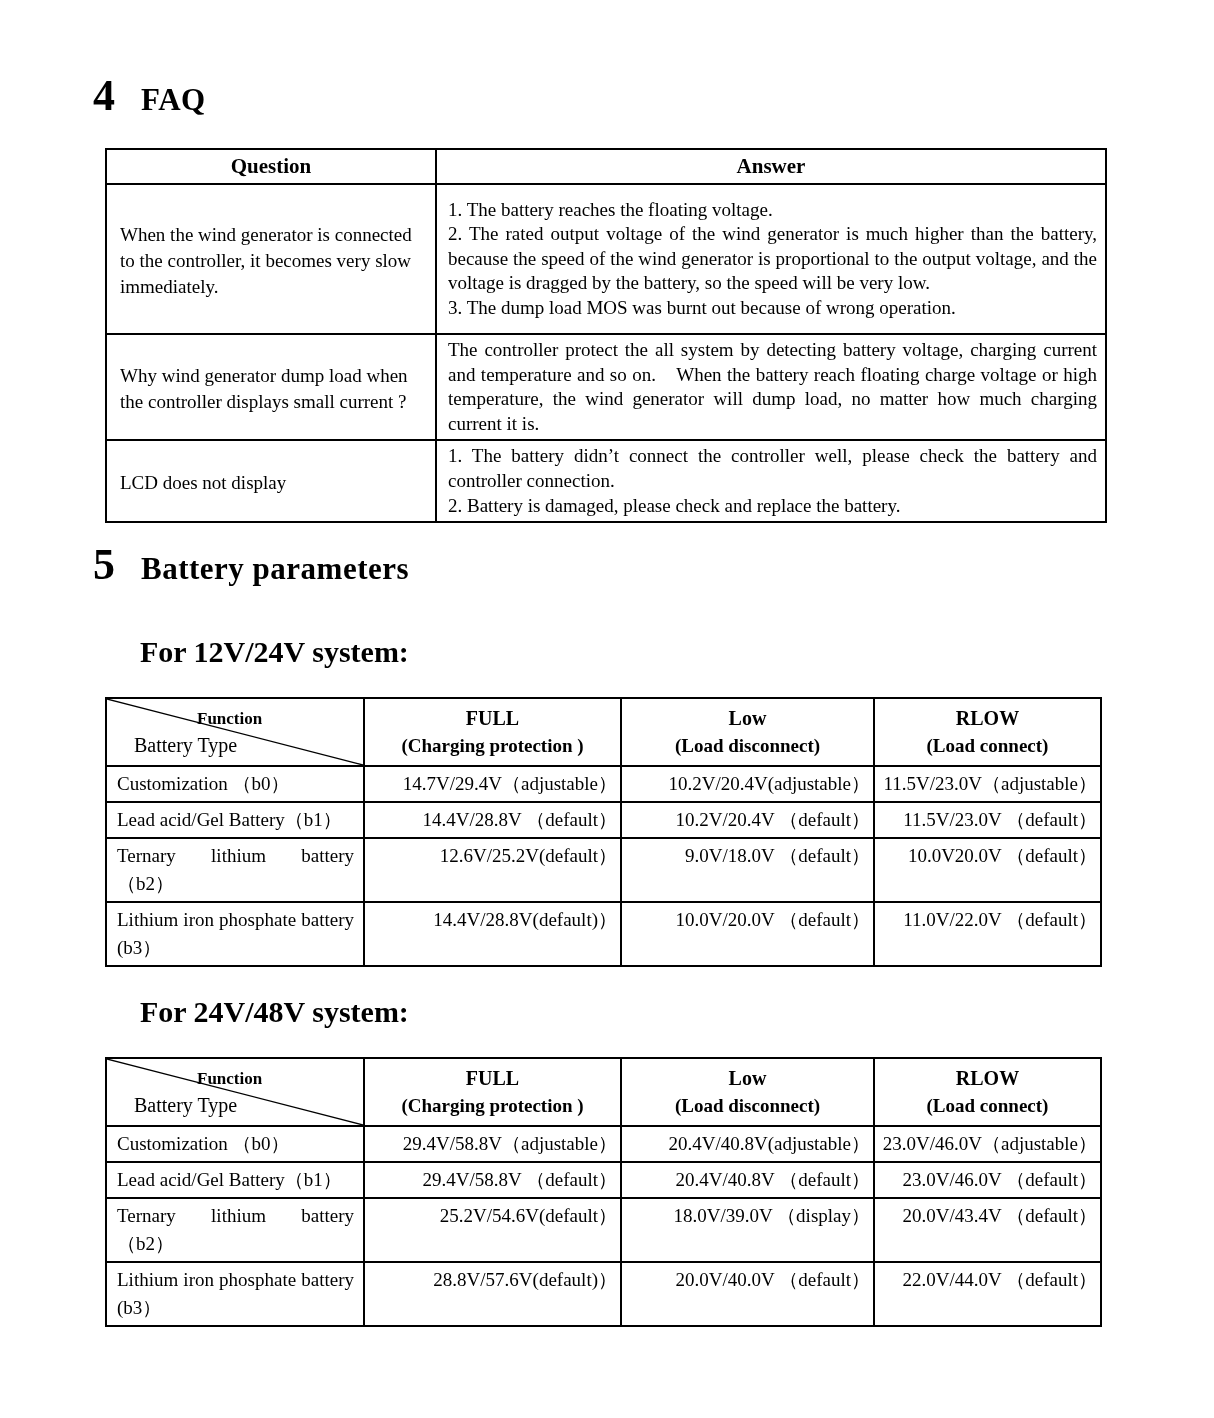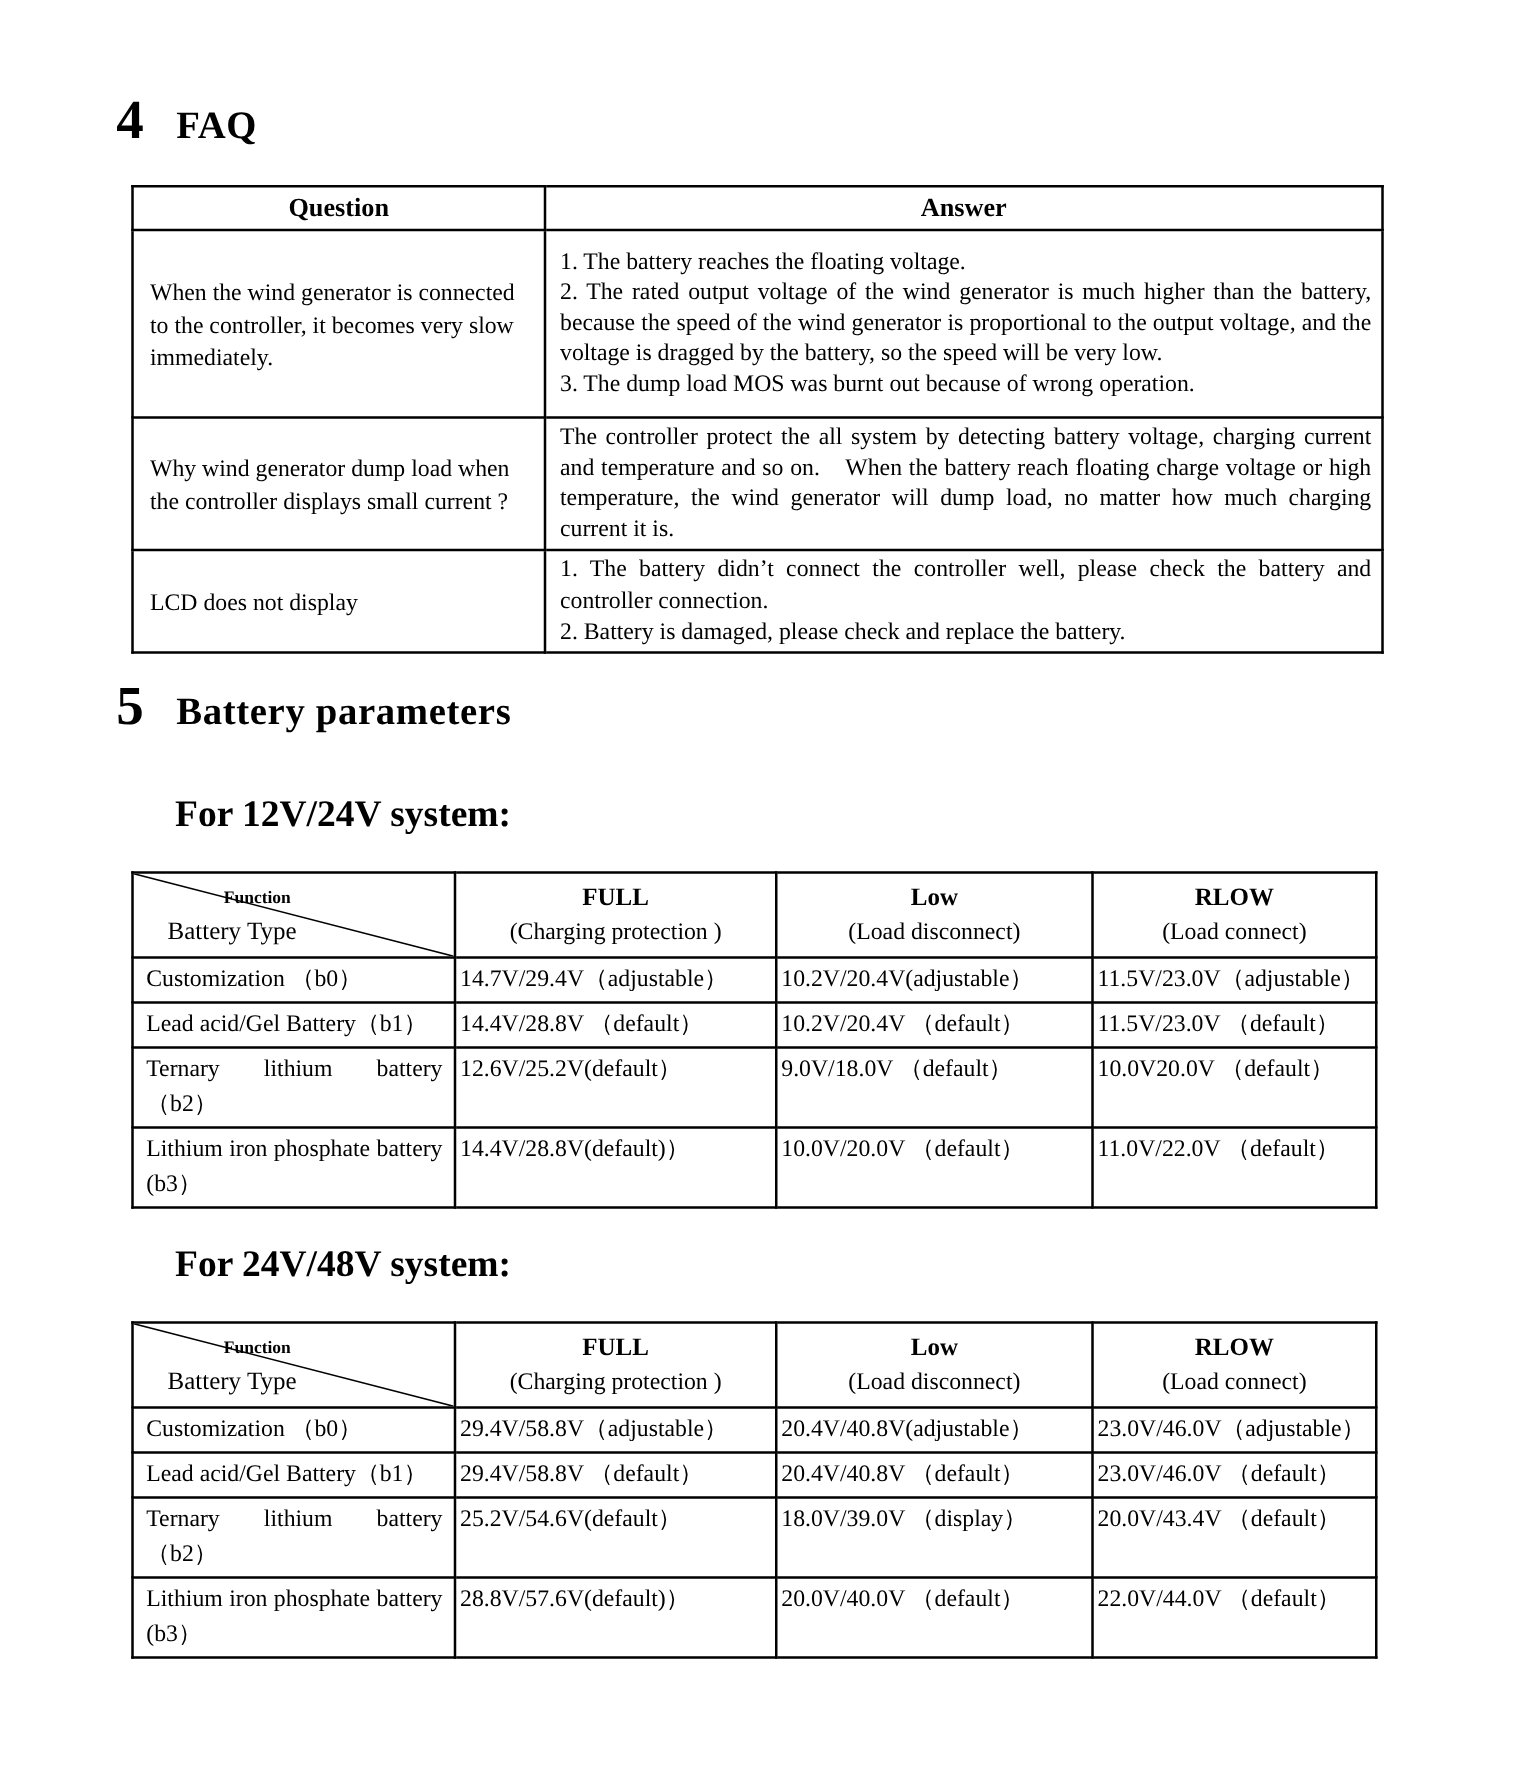--- a/index.html
+++ b/index.html
@@ -54,46 +54,46 @@
     font-size: 19px;
     line-height: 24.6px;
     padding: 3px 8px 3px 11px;
   }
   .faq .a .p { text-align: justify; text-align-last: left; }
 
   
   .bt { width: 995px; margin-top: 28px; }
   .bt th { font-weight: bold; padding: 0; height: 68px; box-sizing: border-box; vertical-align: middle; }
   .col-name { display: block; font-size: 20px; font-weight: bold; line-height: 27px; text-align: center; }
-  .col-sub  { display: block; font-size: 19px; font-weight: normal; line-height: 27px; text-align: center; }
+  .col-sub  { display: block; font-size: 19px; font-weight: bold; line-height: 27px; text-align: center; }
 
   .corner { position: relative; overflow: hidden; }
   .corner svg { position: absolute; inset: 0; width: 100%; height: 100%; display: block; }
   .corner-top {
-    position: absolute; top: 8px; left: 72px;
-    font-size: 14px; font-weight: bold; line-height: 24px;
+    position: absolute; top: 8px; left: 90px;
+    font-size: 17px; font-weight: bold; line-height: 24px;
   }
   .corner-bottom {
     position: absolute; bottom: 8px; left: 27px;
     font-size: 20px; font-weight: normal; line-height: 24px;
   }
 
   .bt td { vertical-align: top; box-sizing: border-box; }
   .bt .t {
     font-size: 19px;
     line-height: 28px;
     padding: 3px 9px 3px 10px;
     text-align: justify;
     text-align-last: left;
   }
   .bt .v {
     font-size: 19px;
     line-height: 28px;
     padding: 3px 3px;
-    text-align: left;
+    text-align: right;
   }
   .r-head  { height: 68px; }
   .r-small { height: 34px; padding-left: 46px; }
   .r-tall  { height: 64px; }
 
   .gap-sec  { height: 20px; }
   .gap-sub1 { height: 48px; }
   .gap-sub2 { height: 28px; }
 </style>
 </head>

